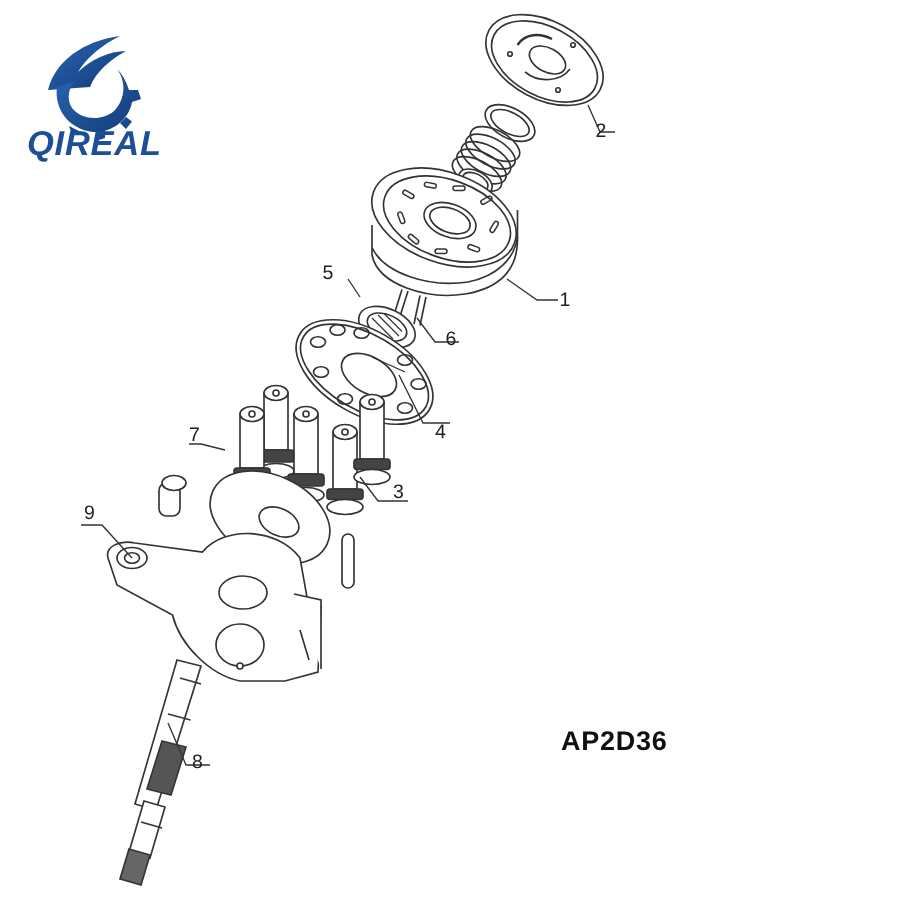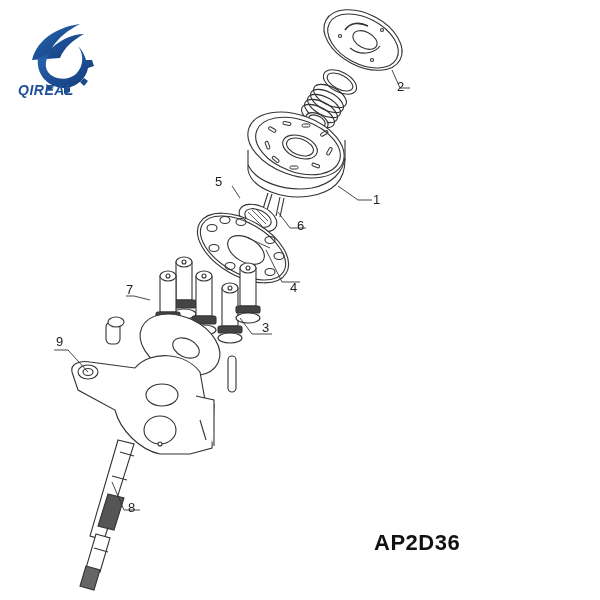--- a/index.html
+++ b/index.html
@@ -1,19 +1,19 @@
 <!DOCTYPE html>
 <html><head>
 <meta charset="utf-8">
 <style>
   html,body{margin:0;padding:0;background:#fff;}
   body{width:600px;height:600px;position:relative;overflow:hidden;font-family:"Liberation Sans",sans-serif;}
   .logo{position:absolute;left:18px;top:18px;width:110px;height:90px;}
-  .logo-text{position:absolute;left:18px;top:82px;font-family:"Liberation Sans",sans-serif;font-weight:bold;font-size:14px;color:#1c4f96;letter-spacing:0.5px;font-style:italic;}
-  .model{position:absolute;left:374px;top:484px;font-family:"Liberation Sans",sans-serif;font-weight:bold;font-size:22px;color:#111;letter-spacing:0.5px;margin-top:46px;}
+  .logo-text{position:absolute;left:18px;top:82px;font-family:"Liberation Sans",sans-serif;font-weight:bold;font-size:23px;color:#1c4f96;letter-spacing:0.5px;font-style:italic;}
+  .model{position:absolute;left:374px;top:484px;font-family:"Liberation Sans",sans-serif;font-weight:bold;font-size:18px;color:#111;letter-spacing:0.5px;}
   svg.diagram{position:absolute;left:0;top:0;}
   .callout{font-family:"Liberation Sans",sans-serif;font-size:13px;fill:#222;}
 </style>
 </head>
 <body>
 
 <div>
   <svg class="logo" viewBox="0 0 110 90" width="110" height="90">
     <defs>
       <linearGradient id="lg" x1="0" y1="0" x2="1" y2="1">

